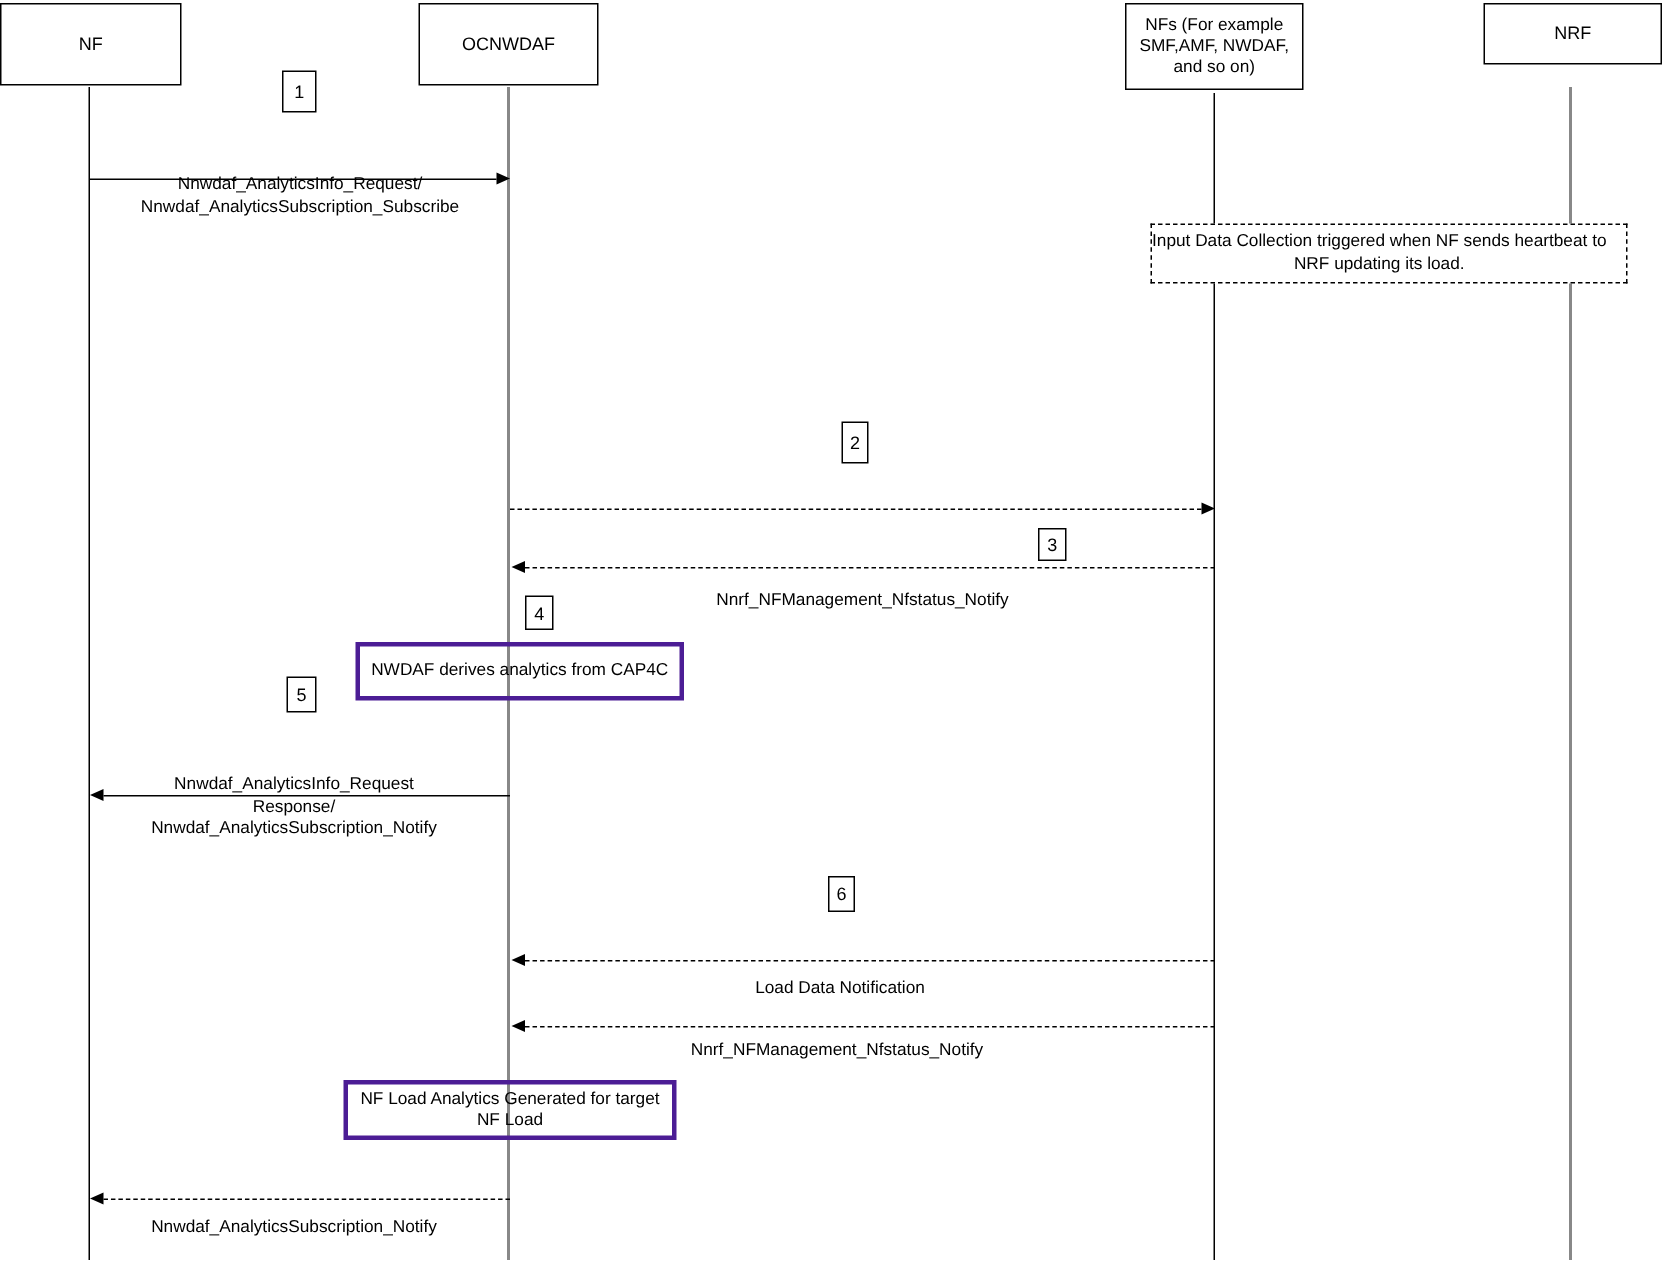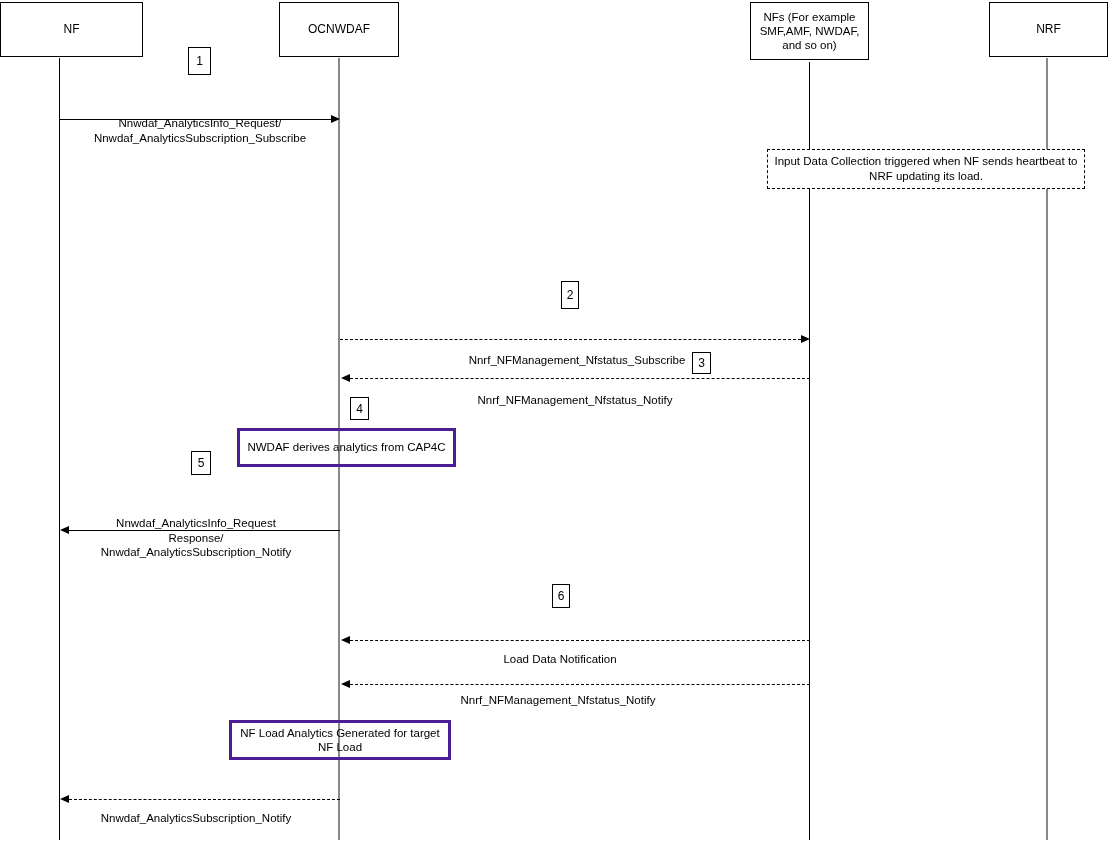--- a/index.html
+++ b/index.html
@@ -31,21 +31,21 @@
     display:flex;align-items:center;justify-content:center;
     text-align:center;
     font-size:11.5px;line-height:1.25;
     white-space:pre-line;
     box-sizing:border-box;
   }
   .notebox{
     position:absolute;
     border:1px dashed #000000;
     background:#ffffff;
-    display:flex;align-items:center;justify-content:center;
+    display:flex;align-items:center;
     text-align:center;
     font-size:11.5px;line-height:1.3;
     white-space:pre-line;
     box-sizing:border-box;
     z-index:3;
   }
   .numbox{
     position:absolute;
     border:1px solid #000000;
     background:#ffffff;
@@ -71,42 +71,41 @@
 </head>
 <body>
 
 <div id="canvas">
 
   <div class="lifeline black" style="left:59px;  top:58px; height:782px;"></div>
   <div class="lifeline gray" style="left:338px; top:58px; height:782px;"></div>
   <div class="lifeline black" style="left:809px; top:62px; height:778px;"></div>
   <div class="lifeline gray" style="left:1046px;top:58px; height:782px;"></div>
 
-  <div class="pbox" style="left:0px;   top:2px; width:143px; height:55px;"><span>NF</span></div>
+  <div class="pbox" style="left:0px;   top:2px; width:121px; height:55px;"><span>NF</span></div>
   <div class="pbox" style="left:279px; top:2px; width:120px; height:55px;"><span>OCNWDAF</span></div>
   <div class="pbox" style="left:750px; top:2px; width:119px; height:58px; font-size:11.5px;"><span>NFs (For example
 SMF,AMF, NWDAF,
 and so on)</span></div>
-  <div class="pbox" style="left:989px; top:2px; width:119px; height:55px;"><span>NRF</span></div>
+  <div class="pbox" style="left:989px; top:2px; width:119px; height:41px;"><span>NRF</span></div>
 
   <div class="notebox" style="left:767px; top:149px; width:318px; height:40px;"><span>Input Data Collection triggered when NF sends heartbeat to
 NRF updating its load.</span></div>
 
   <div class="numbox" style="left:188px; top:47px; width:23px; height:28px;">
       <span>1</span>
     </div>
   <div class="msglabel" style="left:60px; top:80px; width:280px;"><span>Nnwdaf_AnalyticsInfo_Request/
 Nnwdaf_AnalyticsSubscription_Subscribe</span></div>
   <div class="aline" style="left:60px; top:119px; width:271px;"></div>
   <div class="ahead right" style="left:331px; top:115px;"></div>
 
   <div class="numbox" style="left:561px; top:281px; width:18px; height:28px;">
       <span>2</span>
     </div>
-  <div class="msglabel" style="left:340px; top:317px; width:474px;"><span>Nnrf_NFManagement_Nfstatus_Subscribe</span></div>
   <div class="aline dashed" style="left:340px; top:339px; width:461px;"></div>
   <div class="ahead right" style="left:801px; top:335px;"></div>
 
   <div class="numbox" style="left:692px; top:352px; width:19px; height:22px;">
       <span>3</span>
     </div>
   <div class="msglabel" style="left:340px; top:357px; width:470px;"><span>Nnrf_NFManagement_Nfstatus_Notify</span></div>
   <div class="aline dashed" style="left:350px; top:378px; width:460px;"></div>
   <div class="ahead left" style="left:341px; top:374px;"></div>
 

